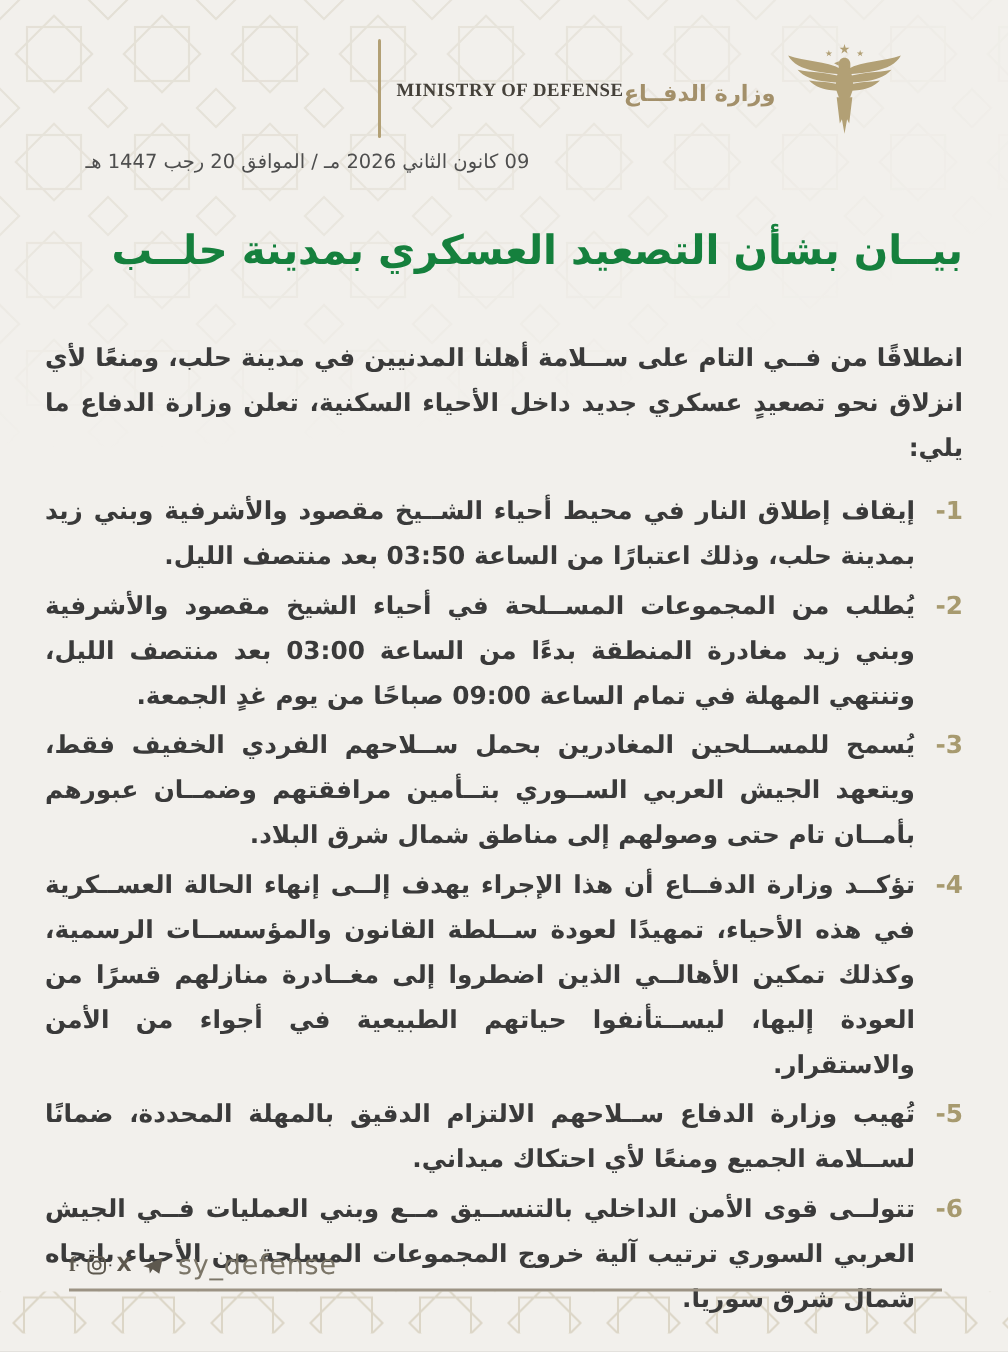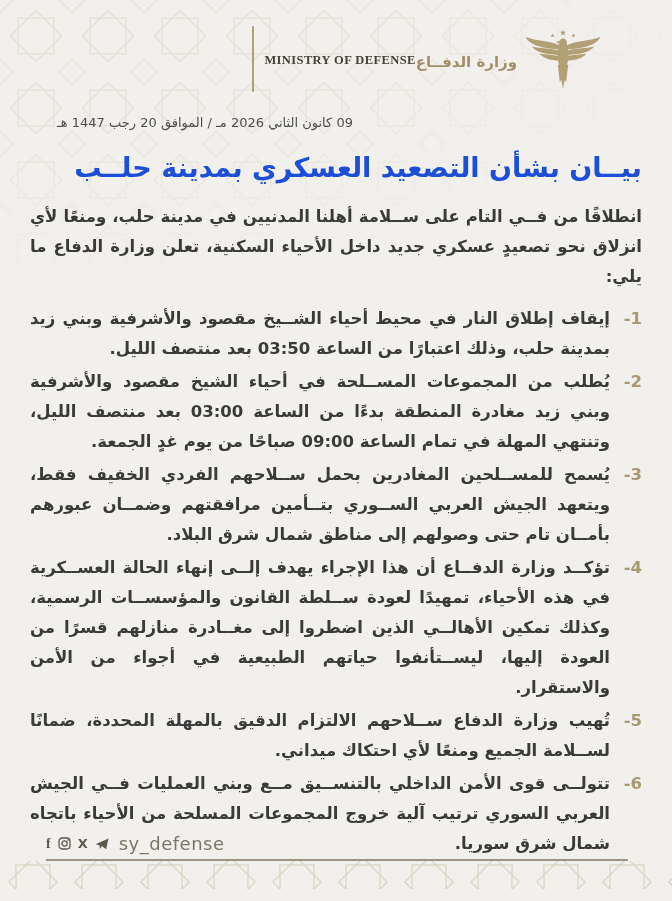--- a/index.html
+++ b/index.html
@@ -22,29 +22,29 @@
   }
   .logo-line { width:2px; background:#b2a075; border-radius:1px; }
   .logo-col { display:flex; align-items:center; padding-top:2px; }
   .logo-col svg { display:block; }
   .ministry-ar { font-size:15px; font-weight:bold; color:#a3906a; margin-top:3px; letter-spacing:0; }
   .ministry-en {
     font-family:"Liberation Serif","DejaVu Serif",serif;
     font-size:12.5px; color:#45413a; letter-spacing:0.4px; margin-top:1px; white-space:nowrap;font-weight:bold;
   }
   .date-line {
-    position:absolute; top:115px; left:57px; direction:rtl;
+    position:absolute; top:101px; left:57px; direction:rtl;
     font-size:13px; color:#4e4e4e; white-space:nowrap;
   }
 
   
   .body { position:absolute; top:150px; right:30px; left:30px; }
   .page-title {
-    font-size:27px; font-weight:bold; color:#1d4ed8;
-    text-align:right; line-height:1.35; margin-bottom:16px; letter-spacing:-0.5px;
+    font-size:27px; font-weight:bold; color:#15803d;
+    text-align:right; line-height:1.35; margin-bottom:38px; letter-spacing:-0.5px;
   }
   .intro {
     font-size:16.5px; font-weight:bold; line-height:30px;
     text-align:justify; color:#3a3a3a; margin-bottom:12px;
   }
   .statement-list { list-style:none; }
   .statement-list li { display:flex; gap:5px; margin-bottom:3px; }
   .item-num {
     flex:0 0 27px; color:#a79a6f; font-weight:bold;
     font-size:16.5px; line-height:30px; text-align:right;

